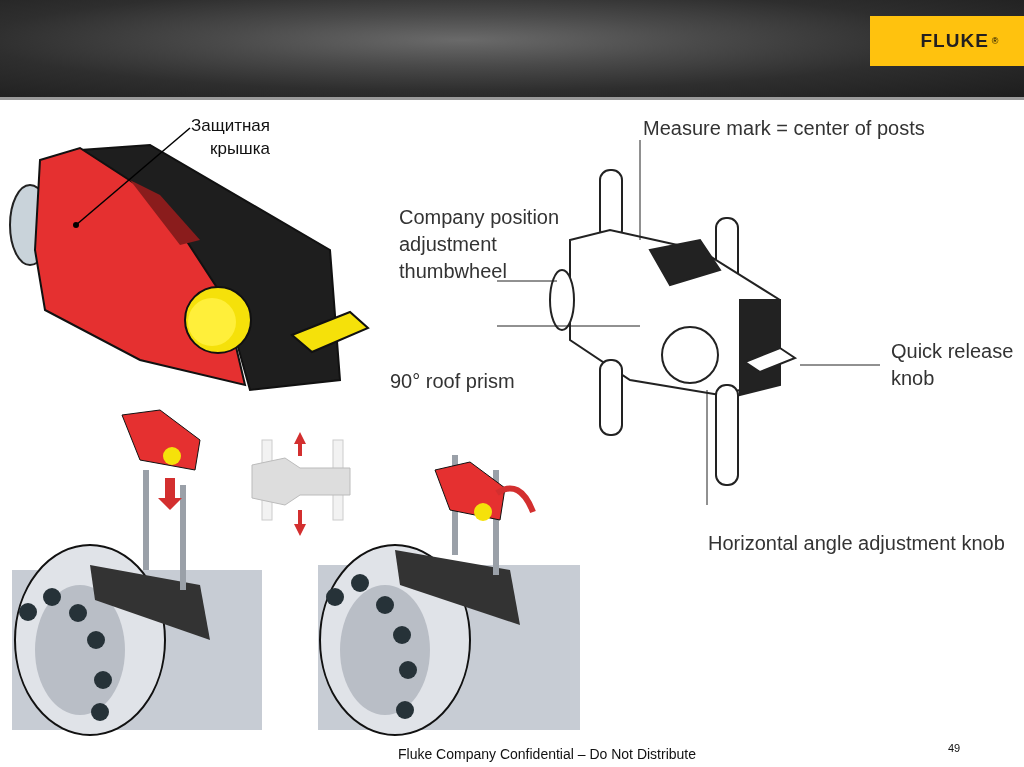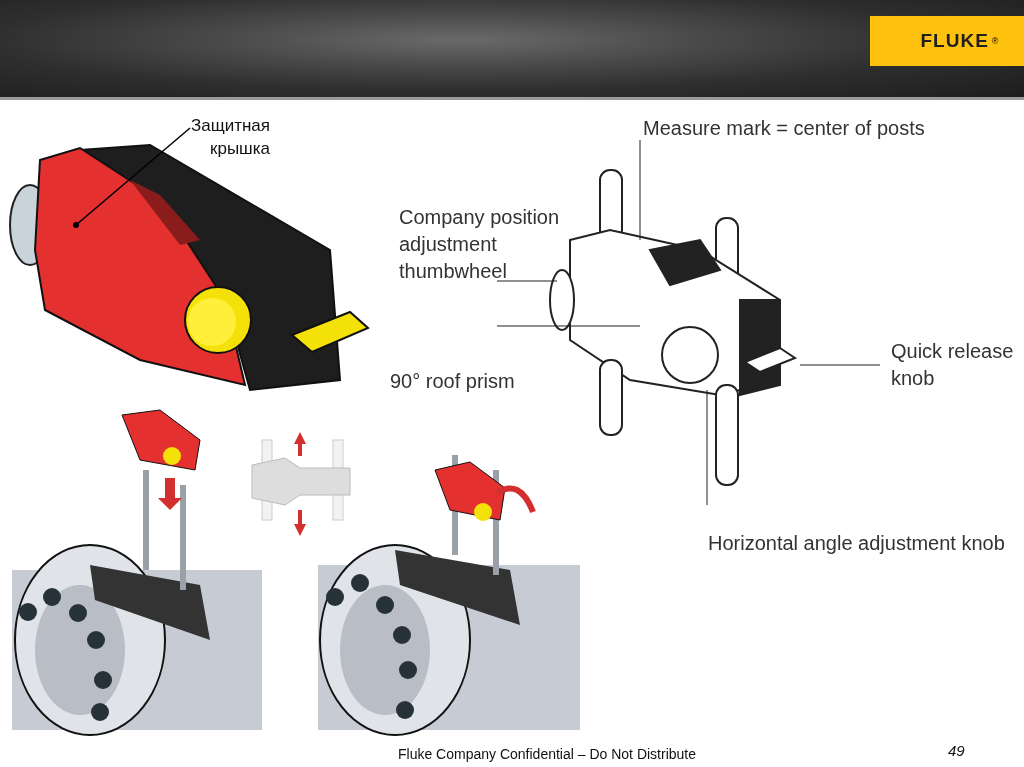--- a/index.html
+++ b/index.html
@@ -8,21 +8,21 @@
     background: radial-gradient(ellipse at 45% 40%, #6a6a6a 0%, #4a4a4a 30%, #2e2e2e 60%, #1c1c1c 100%); }
   .header:after { content:""; position:absolute; left:0; right:0; bottom:0; height:3px; background:#9a9a9a; }
   .title { position:absolute; left:34px; top:30px; font-size:38px; font-weight:bold; color:#ffffff; letter-spacing:0.5px; }
   .logo { position:absolute; left:870px; top:16px; width:179px; height:50px; background:#ffc20e; display:flex; align-items:center; justify-content:center; }
   .logo span { font-weight:bold; font-size:19px; color:#231f20; letter-spacing:1px; }
   .logo sup { font-size:9px; margin-left:3px; }
   .label { position:absolute; font-size:20px; color:#333; line-height:27px; }
   .ru-label { position:absolute; font-size:17px; color:#111; line-height:23px; text-align:right; }
   svg { position:absolute; left:0; top:0; }
   .footer { position:absolute; left:366px; top:746px; font-size:14px; color:#111;margin-left:32px; }
-  .pagenum { position:absolute; left:948px; top:742px; font-size:15px; color:#111;font-style:italic; }
+  .pagenum { position:absolute; left:948px; top:742px; font-size:11px; color:#111; }
 </style>
 </head>
 <body>
 
 <div class="header">
   <div class="logo">
     <span>FLUKE</span>
       <sup>®</sup>
   </div>
 </div>

